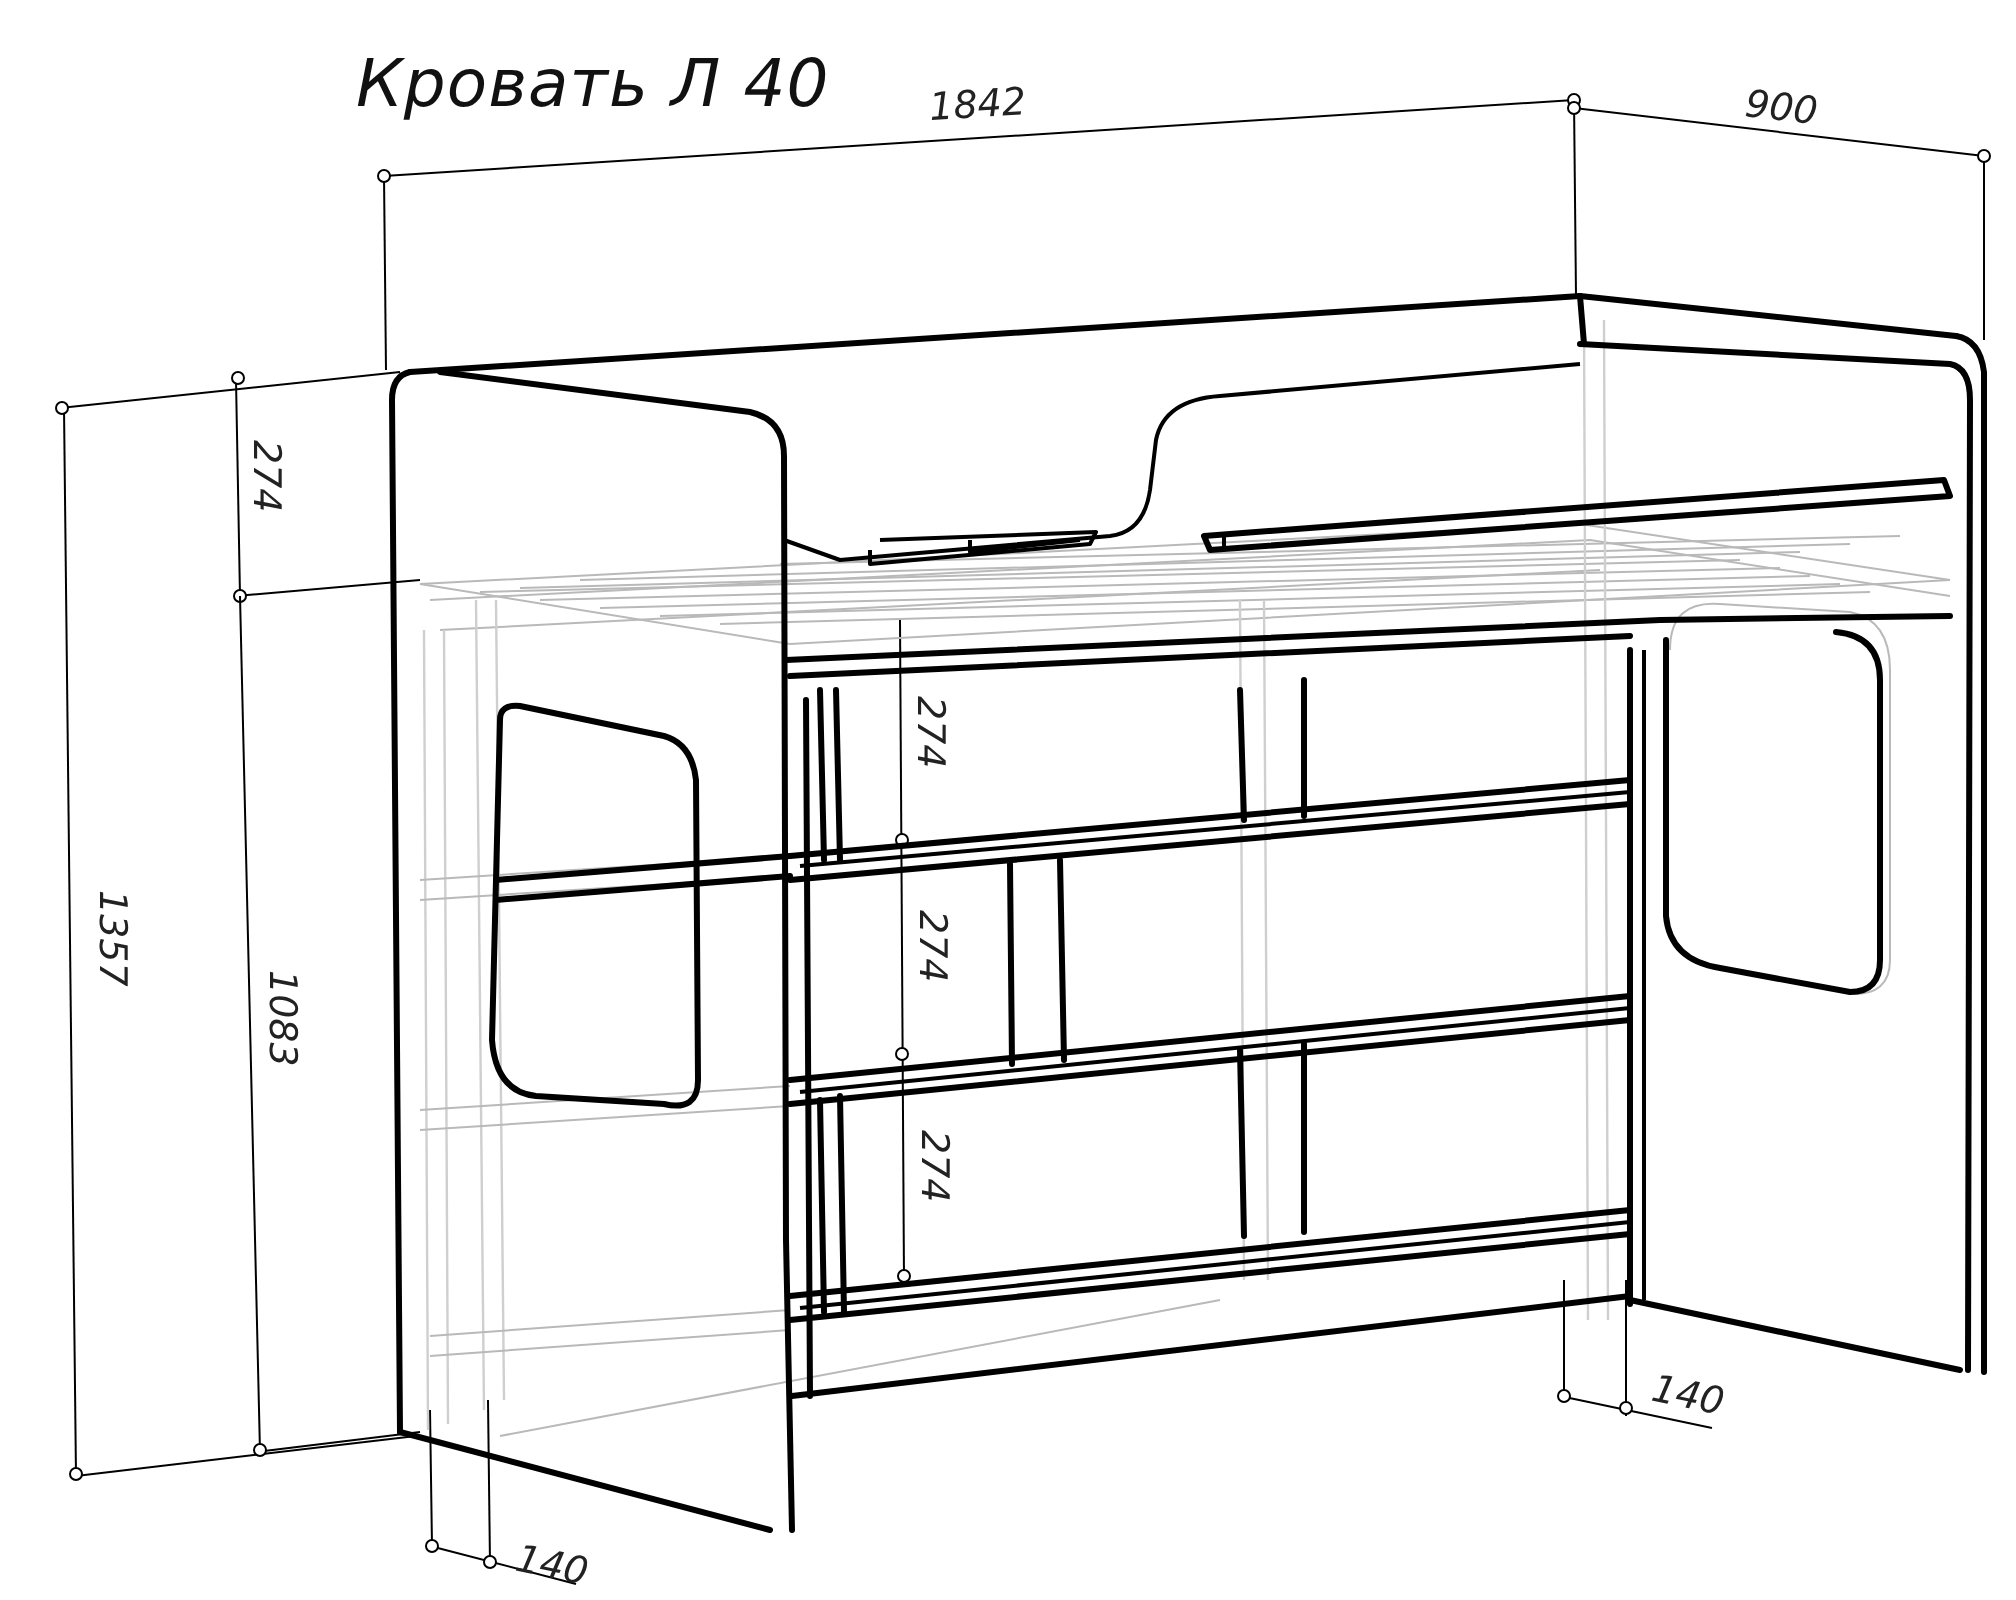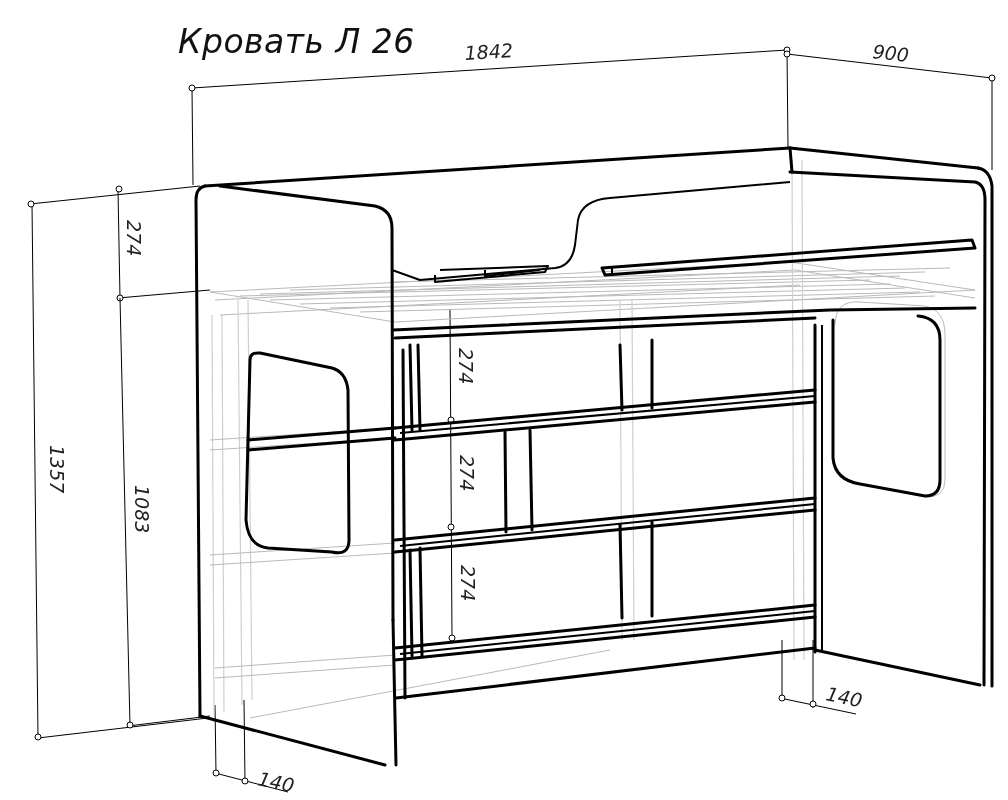--- a/index.html
+++ b/index.html
@@ -10,21 +10,21 @@
   .thick{stroke:#000;stroke-width:3;fill:none;stroke-linejoin:round;stroke-linecap:round;}
   .med{stroke:#000;stroke-width:2;fill:none;stroke-linejoin:round;}
   .thin{stroke:#000;stroke-width:1;fill:none;}
   .ghost{stroke:#b9b9b9;stroke-width:1;fill:none;}
   .ghost2{stroke:#cfcfcf;stroke-width:1.2;fill:none;}
   .node{stroke:#000;stroke-width:1;fill:#fff;}
 </style>
 </head>
 <body>
 
-<div class="title">Кровать Л 26</div>
+<div class="title">Кровать Л 40</div>
 
 <svg id="drawing" width="1008" height="800" viewBox="0 0 1008 800">
 
   <g>
 
     <line class="thin" x1="192" y1="88" x2="787" y2="50"></line>
     <line class="thin" x1="192" y1="88" x2="193" y2="185"></line>
     <line class="thin" x1="787" y1="50" x2="788" y2="148"></line>
     <circle class="node" cx="192" cy="88" r="3"></circle>
     <circle class="node" cx="787" cy="50" r="3"></circle>

